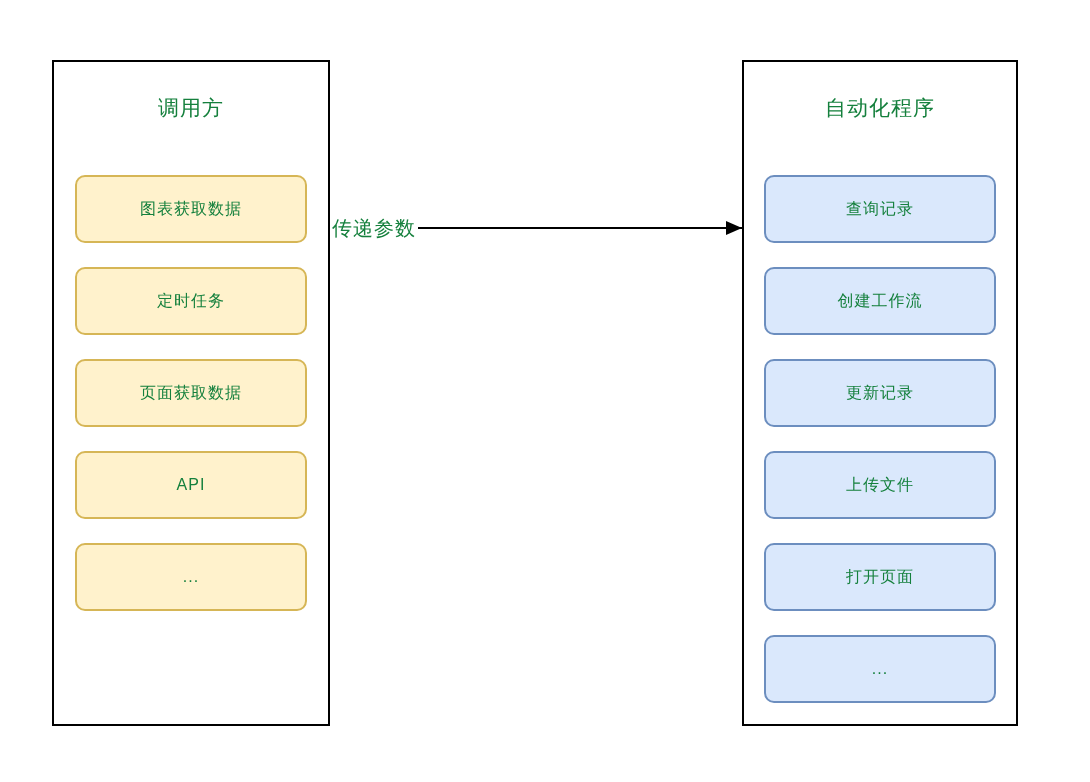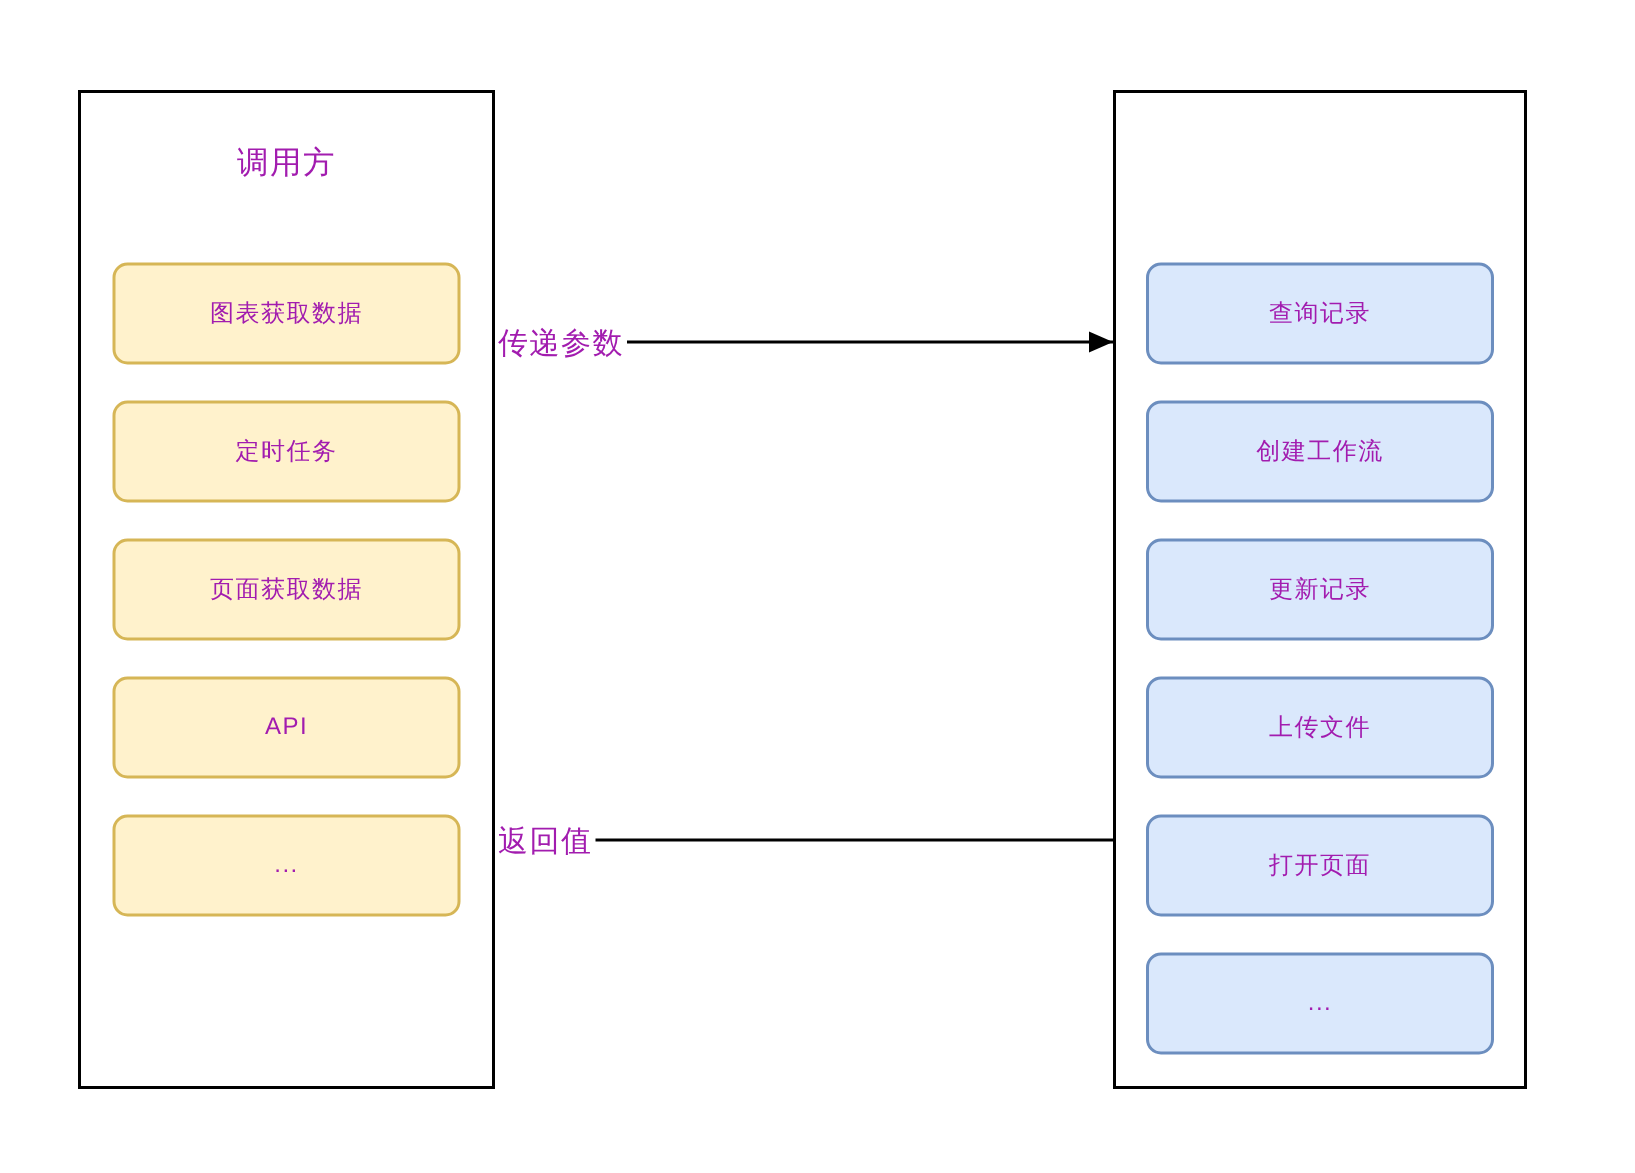--- a/index.html
+++ b/index.html
@@ -7,21 +7,21 @@
     padding: 0;
     background: #ffffff;
     font-family: "Liberation Sans", sans-serif;
   }
   .canvas {
     position: relative;
     width: 1090px;
     height: 782px;
     background: #ffffff;
     overflow: hidden;
-    color: #a21caf;
+    color: #15803d;
   }
   .panel {
     position: absolute;
     top: 60px;
     height: 666px;
     border: 2px solid #000000;
     background: #ffffff;
     box-sizing: border-box;
   }
   .panel-caller { left: 52px; width: 278px; }
@@ -121,35 +121,31 @@
     <div class="items">
       <div class="box box-yellow">图表获取数据</div>
       <div class="box box-yellow">定时任务</div>
       <div class="box box-yellow">页面获取数据</div>
       <div class="box box-yellow">API</div>
       <div class="box box-yellow">...</div>
     </div>
   </section>
 
   <section class="panel panel-automation">
+    <h2 class="panel-title">自动化程序</h2>
     <div class="items">
       <div class="box box-blue">查询记录</div>
       <div class="box box-blue">创建工作流</div>
       <div class="box box-blue">更新记录</div>
       <div class="box box-blue">上传文件</div>
       <div class="box box-blue">打开页面</div>
       <div class="box box-blue">...</div>
     </div>
   </section>
 
   <div class="arrow arrow-forward">
     <span class="line"></span>
     <span class="head head-right"></span>
     <span class="label">传递参数</span>
   </div>
 
-  <div class="arrow arrow-backward">
-    <span class="line"></span>
-    <span class="head head-left"></span>
-    <span class="label">返回值</span>
-  </div>
 
 </div>
 
 </body></html>

